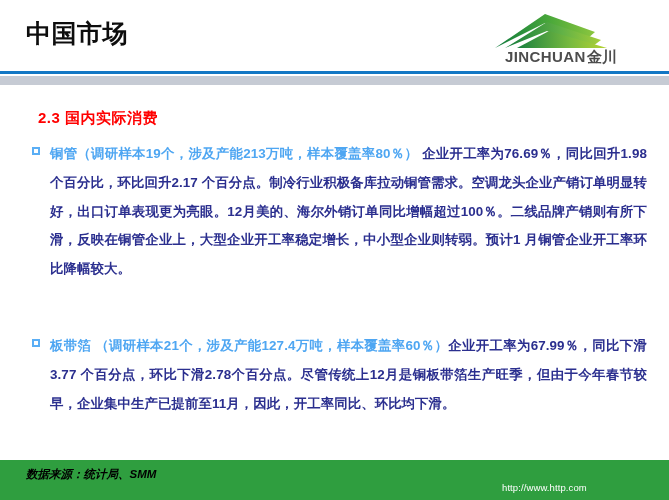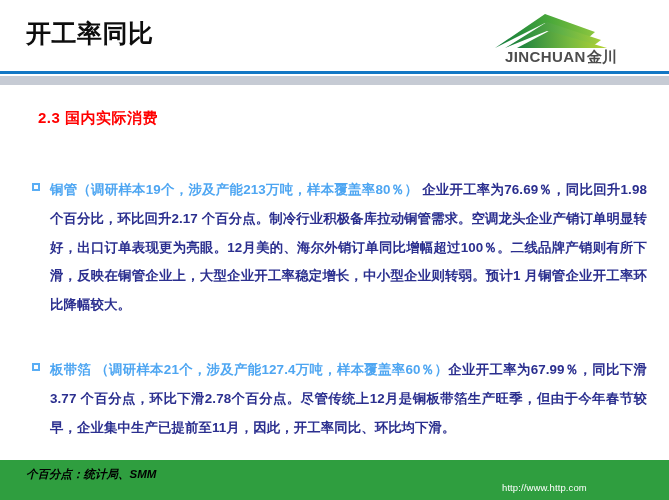--- a/index.html
+++ b/index.html
@@ -98,22 +98,22 @@
     color: #ff0000;
     letter-spacing: 0.5px;
     white-space: nowrap;
   }
 
   .bullet-block {
     position: absolute;
     left: 28px;
     width: 615px;
   }
-  #bullet-1 { top: 55px; margin-top: 36px; }
-  #bullet-2 { top: 247px; margin-top: 24px; }
+  #bullet-1 { top: 55px; }
+  #bullet-2 { top: 247px; }
 
   .bullet-marker {
     position: absolute;
     left: 0;
     top: 7px;
     width: 8px;
     height: 8px;
     border: 2px solid #5aaef5;
     box-sizing: border-box;
   }
@@ -163,21 +163,21 @@
     white-space: nowrap;
     letter-spacing: 0.1px;
   }
 </style>
 </head>
 <body>
 
 <div id="slide">
 
   <div id="header">
-    <div id="slide-title">开工率同比</div>
+    <div id="slide-title">中国市场</div>
 
     <div id="logo">
       <svg width="168" height="58" viewBox="0 0 168 58" xmlns="http://www.w3.org/2000/svg">
         <defs>
           <linearGradient id="gA" x1="0" y1="0" x2="1" y2="0">
             <stop offset="0%" stop-color="#0f7a3d"></stop>
             <stop offset="55%" stop-color="#4aa83a"></stop>
             <stop offset="100%" stop-color="#8cc63f"></stop>
           </linearGradient>
           <linearGradient id="gB" x1="0" y1="0" x2="1" y2="0">
@@ -217,17 +217,17 @@
     </div>
 
     <div class="bullet-block" id="bullet-2">
       <span class="bullet-marker"></span>
       <div class="bullet-text"><span class="lead">板带箔 （调研样本21个，涉及产能127.4万吨，样本覆盖率60％）</span><span class="body">企业开工率为67.99％，同比下滑3.77 个百分点，环比下滑2.78个百分点。尽管传统上12月是铜板带箔生产旺季，但由于今年春节较早，企业集中生产已提前至11月，因此，开工率同比、环比均下滑。</span></div>
     </div>
 
   </div>
 
   <div id="footer">
-    <div id="footer-source">个百分点：统计局、SMM</div>
+    <div id="footer-source">数据来源：统计局、SMM</div>
     <div id="footer-url">http://www.http.com</div>
   </div>
 
 </div>
 
 </body></html>

